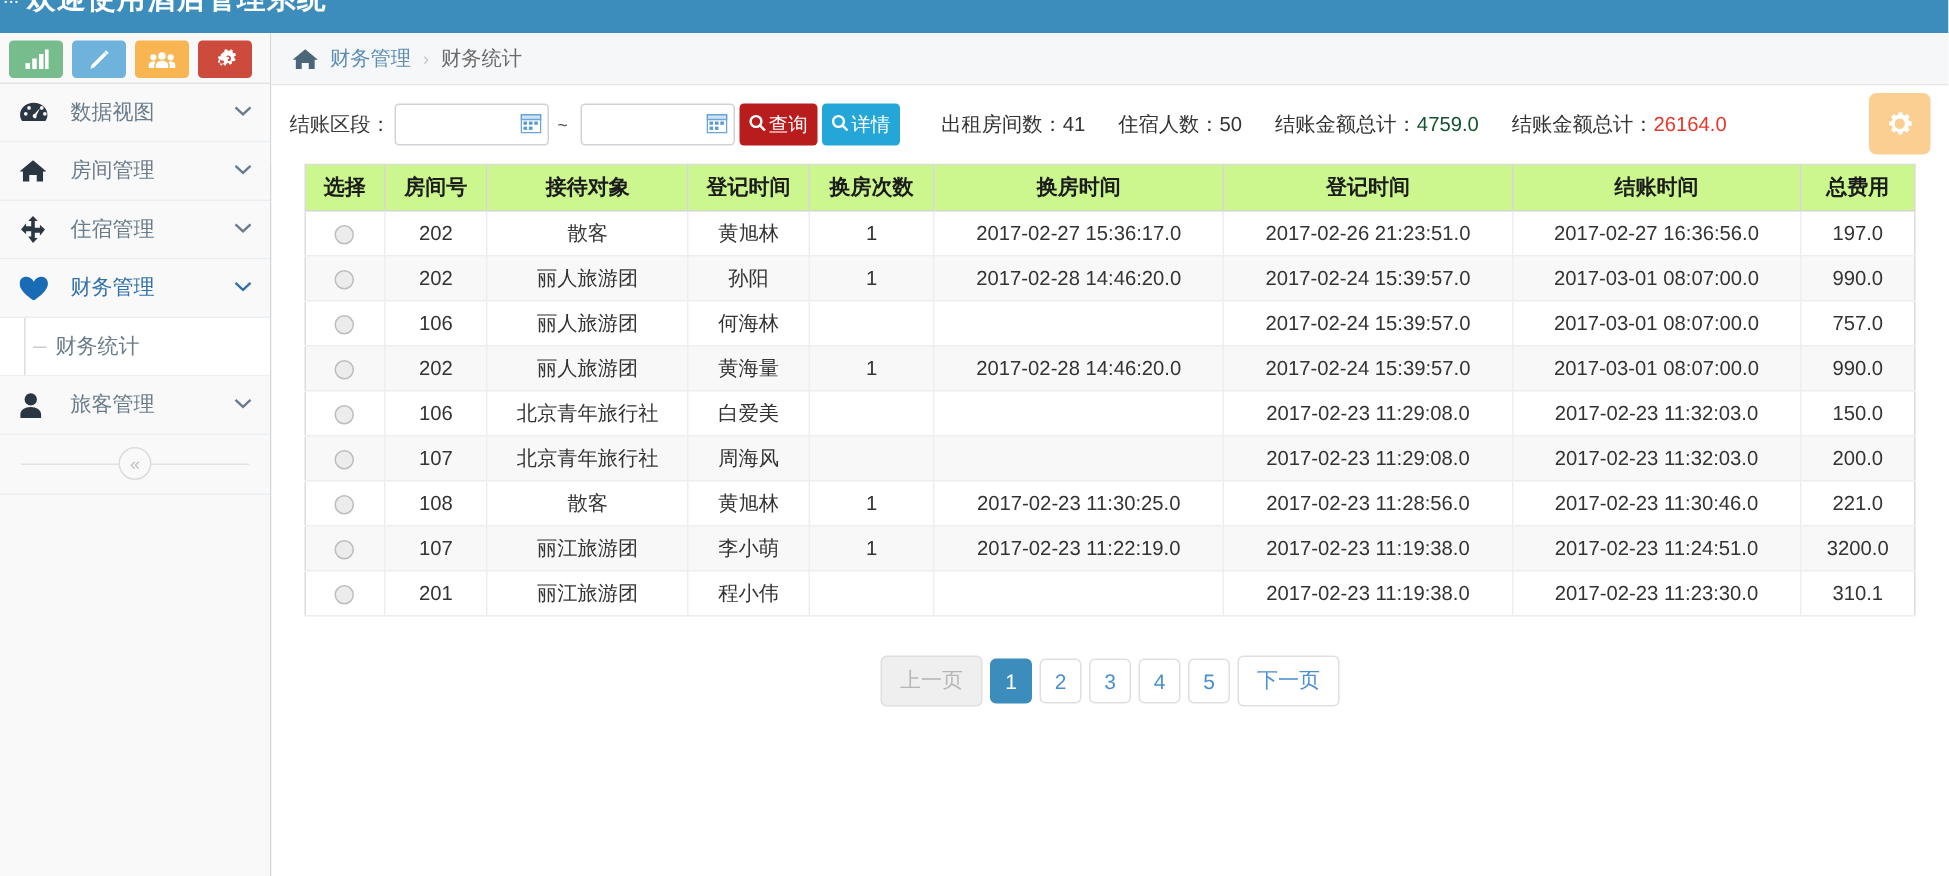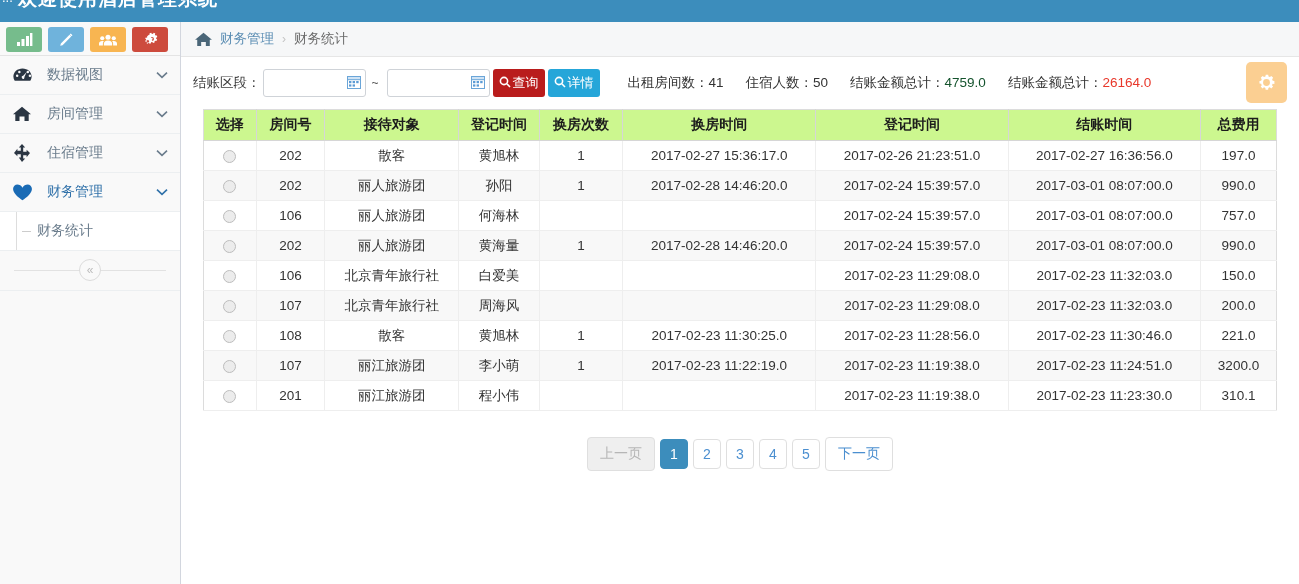--- a/index.html
+++ b/index.html
@@ -307,20 +307,34 @@
               <path d="M1 1.6L6 6.3 11 1.6"></path>
             </svg>
         </span>
       </li>
 
       <li class="sub-item">
         <span class="dash"></span>
         <span class="si-label">财务统计</span>
       </li>
 
+      <li class="menu-item">
+        <span class="mi-icon">
+          <svg width="15" height="17" viewBox="0 0 15 17" fill="currentColor">
+            <circle cx="7.5" cy="4.3" r="4.1"></circle>
+            <path d="M7.5 9.4C3.6 9.4.6 11.5.6 14.2v2.4h13.8v-2.4c0-2.7-3-4.8-6.9-4.8z"></path>
+          </svg>
+        </span>
+        <span class="mi-label">旅客管理</span>
+        <span class="mi-caret">
+          <svg width="12" height="8" viewBox="0 0 12 8" fill="none" stroke="currentColor" stroke-width="1.6">
+              <path d="M1 1.6L6 6.3 11 1.6"></path>
+            </svg>
+        </span>
+      </li>
     </ul>
 
     <div class="collapser">
       <div class="line"></div>
       <div class="circ">«</div>
     </div>
     <div class="sidebar-rest"></div>
   </div>
 
   <div class="content">

